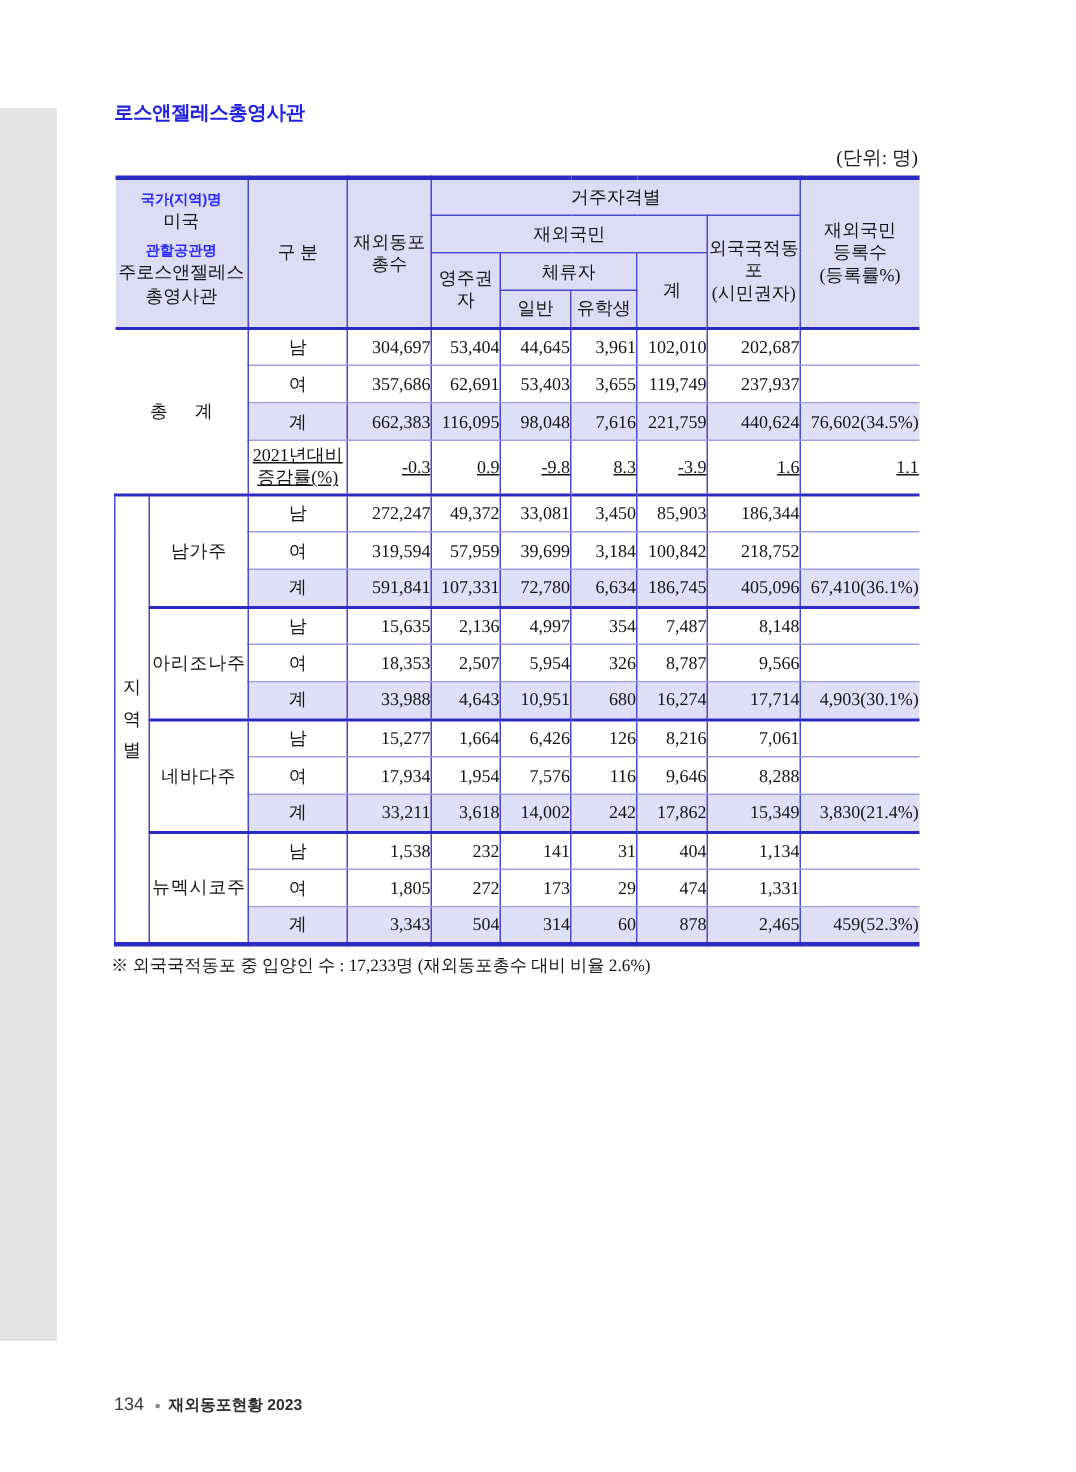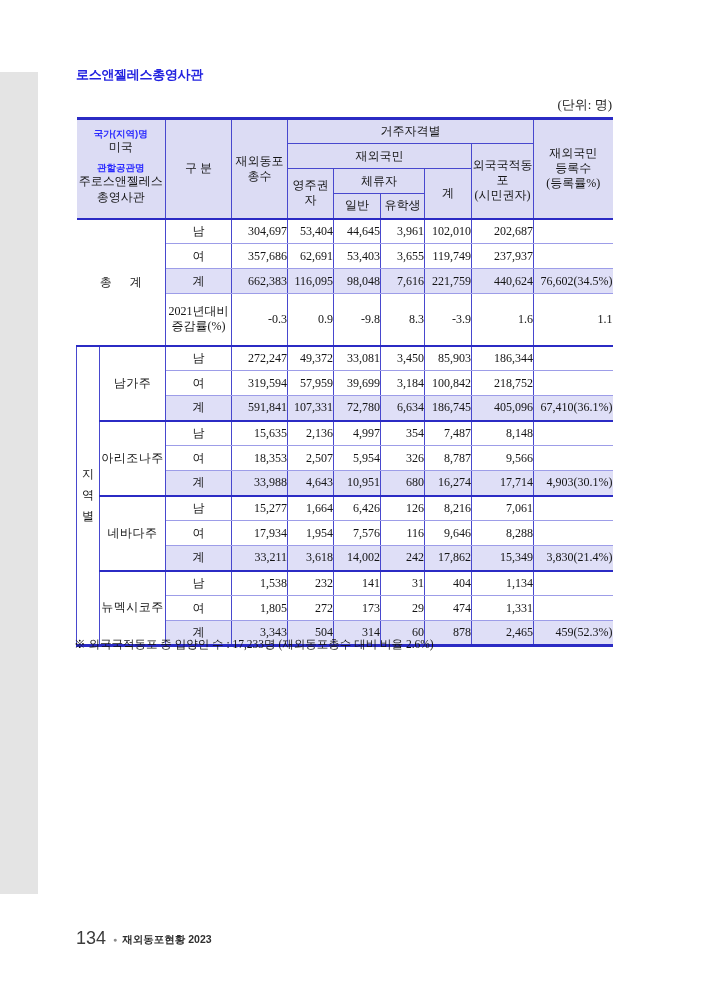--- a/index.html
+++ b/index.html
@@ -25,21 +25,21 @@
     padding:0; font-weight:normal; font-size:12px; color:#141414;
     border-right:1px solid #4848ce; border-bottom:1px solid #9d9de8;
     overflow:hidden; vertical-align:middle;
   }
   table.stat th { background:#dcdcf4; text-align:center; border-bottom:1px solid #4848ce; }
   .noR { border-right:none !important; }
   .bL  { border-left:1px solid #4848ce; }
   .bbS { border-bottom:2px solid #2b2bc4 !important; }
   tr.h1 { height:25px; } tr.h2 { height:25px; } tr.h3 { height:25px; } tr.h4 { height:25px; }
   tr.dr { height:25px; }
-  tr.chg { height:52px; }
+  tr.chg { height:36px;text-decoration:underline; }
   tr.hl td { background:#dfdff7; }
   td.num { text-align:right; padding-right:4px; }
   td.rl { text-align:center; }
   .prews { white-space:pre; }
   th.corner { text-align:left; vertical-align:top; padding:4px 2px 0 5px; }
   .corner .blab {
     display:block; font-family:"Liberation Sans", sans-serif; font-weight:bold;
     font-size:9.5px; color:#2a2aff; line-height:1.3; margin-top:2px;
   }
   .corner .cval { display:block; font-size:12px; line-height:1.3; margin-bottom:6px; white-space:pre-line; }
@@ -47,21 +47,21 @@
   td.grp { text-align:center; letter-spacing:0.5px; }
   td.tot { text-align:center; font-size:13px; }
   td.chgl { text-align:center; font-size:11px; white-space:pre-line; line-height:1.3; }
   th.sm { font-size:11.5px; line-height:1.25; white-space:pre-line; }
 
   .footnotes { position:absolute; left:74px; top:636px; font-size:11.5px; line-height:17px; color:#141414; }
   .footnotes .fn { white-space:pre; }
   .footnotes .fn.indent { padding-left:22px; }
 
   .footer { position:absolute; left:76px; top:928px; display:flex; align-items:center; }
-  .footer .pno { font-family:"Liberation Sans", sans-serif; font-size:18px; color:#3c3c3c; }
+  .footer .pno { font-family:"Liberation Sans", sans-serif; font-size:12px; color:#3c3c3c; }
   .footer .dot { font-size:7px; color:#8a8a8a; margin:2px 5px 0 7px; }
   .footer .bk { font-family:"Liberation Sans", sans-serif; font-weight:bold; font-size:10.5px; color:#2e2e2e; margin-top:2px; }
 </style>
 </head>
 <body>
 
 <div class="side-strip"></div>
 
 <div class="title">로스앤젤레스총영사관</div>
 <div class="unit">(단위: 명)</div>

